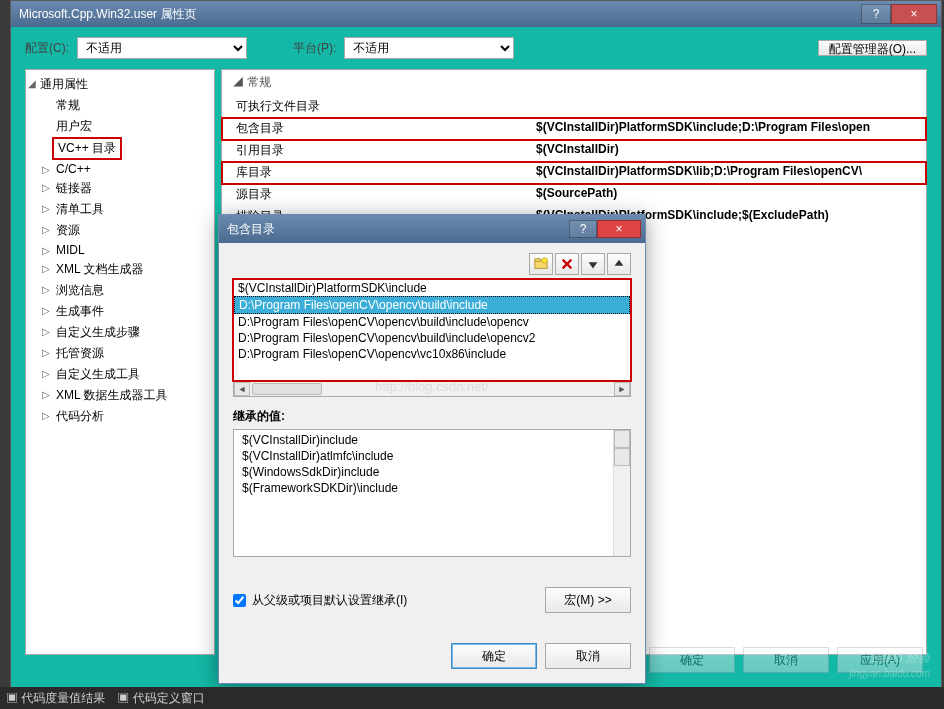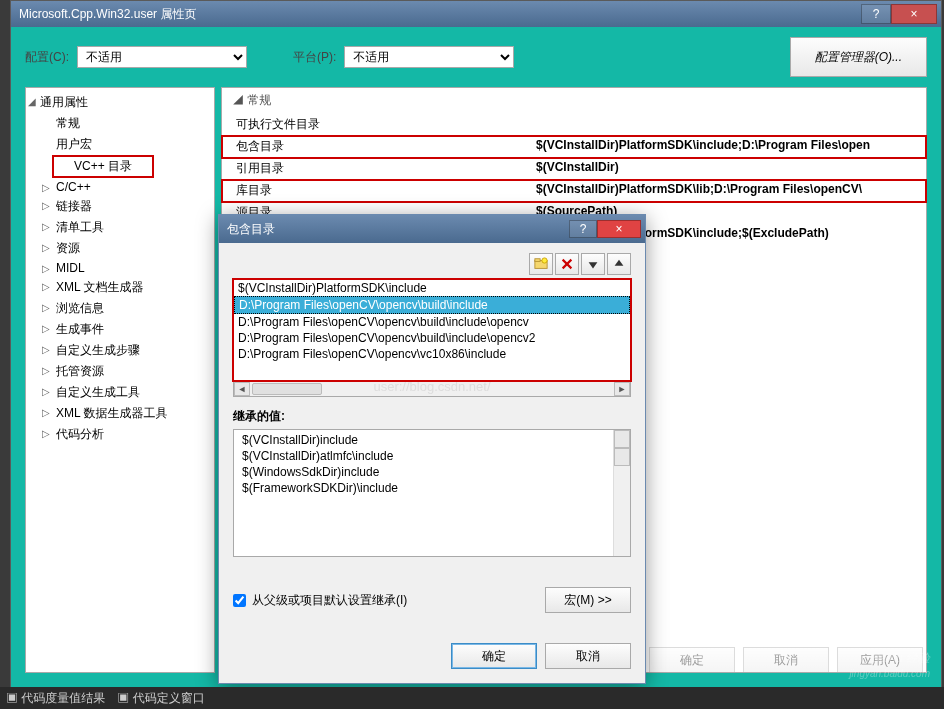--- a/index.html
+++ b/index.html
@@ -8,30 +8,30 @@
 .main-window { position: absolute; top: 0; left: 10px; width: 932px; height: 690px; background: #14b8a6; border: 1px solid #5a5a5a; }
 .titlebar { height: 26px; background: linear-gradient(#6b8aaf, #4a6a8f); color: #fff; display: flex; align-items: center; padding: 0 4px 0 8px; }
 .titlebar-text { flex: 1; font-size: 12px; }
 .titlebar-btns { display: flex; gap: 0; }
 .titlebar-btn { width: 30px; height: 20px; background: rgba(255,255,255,0.1); border: 1px solid rgba(0,0,0,0.3); display: inline-flex; align-items: center; justify-content: center; color: #fff; }
 .titlebar-btn.close { background: #c75050; width: 46px; }
 
 .config-row { display: flex; align-items: center; padding: 10px 14px; gap: 8px; }
 .config-label { color: #444; }
 .config-select { height: 22px; border: 1px solid #a9a9a9; background: #fff; padding: 0 4px; flex: 0 0 170px; }
-.config-btn { height: 40px; border: 1px solid #a9a9a9; background: linear-gradient(#fdfdfd,#e8e8e8); padding: 0 24px; margin-left: auto; font-style: italic; }
+.config-btn { height: 16px; border: 1px solid #a9a9a9; background: linear-gradient(#fdfdfd,#e8e8e8); padding: 0 10px; margin-left: auto; }
 
 .body-area { display: flex; padding: 0 14px 14px 14px; gap: 6px; height: 600px; }
 .tree-panel { width: 190px; border: 1px solid #a9a9a9; background: #fff; padding: 4px 0; overflow: hidden; }
 .tree-node { padding: 2px 4px 2px 22px; white-space: nowrap; cursor: default; position: relative; }
 .tree-node.lvl1 { padding-left: 14px; font-weight: normal; }
 .tree-node.lvl2 { padding-left: 30px; }
 .tree-toggle { position: absolute; left: 2px; top: 4px; color: #666; font-size: 10px; }
 .tree-node.lvl2 .tree-toggle { left: 16px; }
-.tree-node.boxed { border: 2px solid #c00; display: inline-block; margin-left: 26px; padding: 1px 20px; }
+.tree-node.boxed { border: 2px solid #c00; display: inline-block; margin-left: 26px; padding: 1px 4px; }
 
 .grid-panel { flex: 1; border: 1px solid #a9a9a9; background: #fff; }
 .grid-header { color: #555; padding: 4px 10px; border-bottom: 1px solid transparent; }
 .grid-row { display: flex; border-bottom: 1px solid transparent; }
 .grid-row.hl { outline: 2px solid #c00; outline-offset: -1px; }
 .grid-label { width: 310px; padding: 2px 14px; }
 .grid-value { flex: 1; font-weight: bold; padding: 2px 4px; white-space: nowrap; overflow: hidden; }
 
 .dialog { position: absolute; top: 214px; left: 218px; width: 428px; height: 470px; background: #f0f0f0; border: 1px solid #6b8aaf; box-shadow: 0 4px 20px rgba(0,0,0,0.4); }
 .dialog .titlebar { height: 28px; }
@@ -171,21 +171,21 @@
         <div class="list-item">D:\Program Files\openCV\opencv\build\include\opencv2</div>
         <div class="list-item">D:\Program Files\openCV\opencv\vc10x86\include</div>
       </div>
     <div class="hscroll">
       <span class="hscroll-btn">◄</span>
       <div class="hscroll-track">
           <div class="hscroll-thumb"></div>
         </div>
       <span class="hscroll-btn">►</span>
     </div>
-    <div class="watermark">user://blog.csdn.net/</div>
+    <div class="watermark">http://blog.csdn.net/</div>
 
     <div class="section-label">继承的值:</div>
     <div class="list-box2" id="inherit-box">
       <div class="list-item">$(VCInstallDir)include</div>
         <div class="list-item">$(VCInstallDir)atlmfc\include</div>
         <div class="list-item">$(WindowsSdkDir)include</div>
         <div class="list-item">$(FrameworkSDKDir)\include</div>
         <div class="vscroll"></div>
     </div>
 

